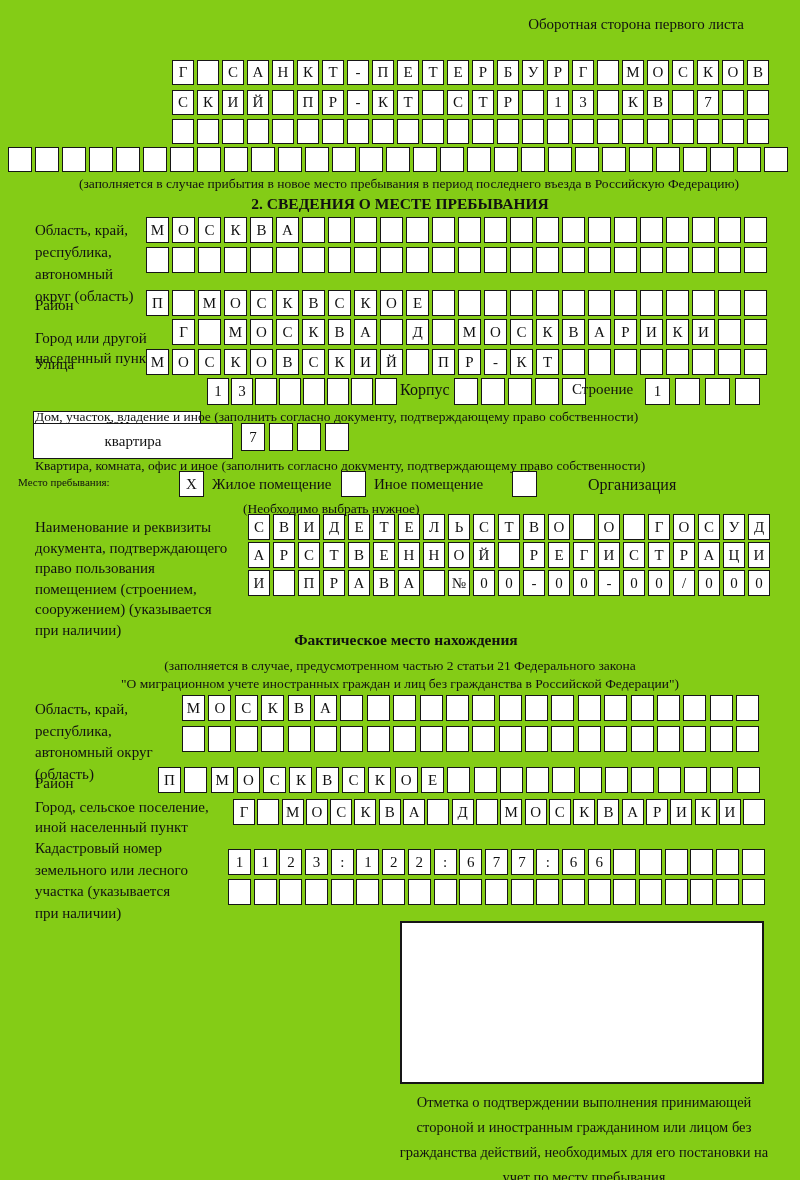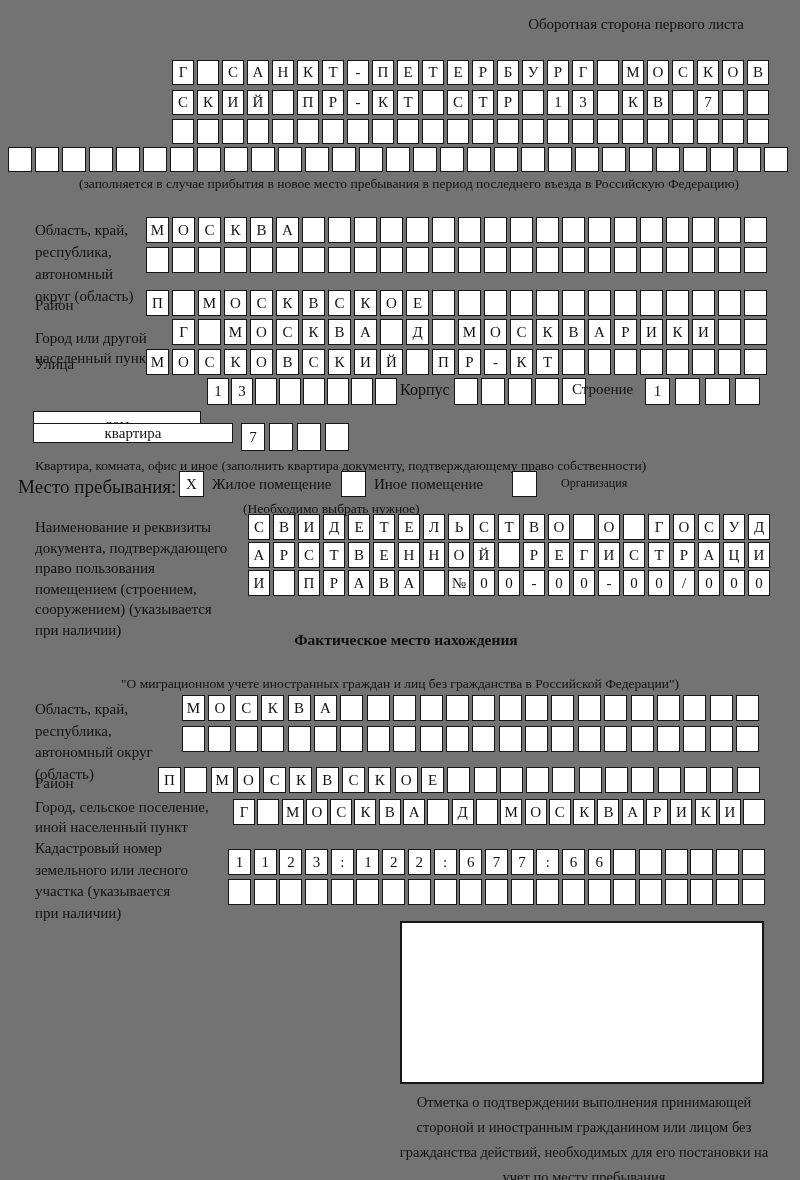--- a/index.html
+++ b/index.html
@@ -1,17 +1,17 @@
 <!DOCTYPE html>
 <html><head>
 <meta charset="utf-8">
 <style>
   html,body{margin:0;padding:0;background:#fff;}
   .page{
-    position:relative;width:800px;height:1180px;background:#737373;
+    position:relative;width:800px;height:1180px;background:#84cc16;
     font-family:"Liberation Serif","DejaVu Serif",serif;color:#111;overflow:hidden;
   }
   .abs{position:absolute;}
   .lbl{font-size:15px;line-height:24px;white-space:pre-line;}
   .small{font-size:13.5px;}
   .bold{font-weight:bold;}
   .center{left:0;right:0;text-align:center;}
   .row{position:absolute;display:flex;gap:var(--g,3px);}
   .row .cell{
     flex:none;width:var(--w,22px);height:var(--h,25px);
@@ -141,20 +141,21 @@
       <span class="cell"></span>
       <span class="cell"></span>
       <span class="cell"></span>
       <span class="cell"></span>
       <span class="cell"></span>
       <span class="cell"></span>
       <span class="cell"></span>
     </div>
   <div class="abs center small" style="top:176px;margin-left:18px;">(заполняется в случае прибытия в новое место пребывания в период последнего въезда в Российскую Федерацию)</div>
 
+  <div class="abs center bold" style="top:195px;font-size:15.5px;">2. СВЕДЕНИЯ О МЕСТЕ ПРЕБЫВАНИЯ</div>
 
   <div class="abs lbl" style="left:35px;top:219px;line-height:22px;">Область, край,
 республика,
 автономный
 округ (область)</div>
   <div class="row" style="left:146px;top:217px;--w:23px;--g:3px;--h:26px;">
       <span class="cell">М</span>
       <span class="cell">О</span>
       <span class="cell">С</span>
       <span class="cell">К</span>
@@ -311,39 +312,40 @@
       <span class="cell"></span>
       <span class="cell"></span>
     </div>
   <div class="abs" style="left:572px;top:381px;font-size:15px;">Строение</div>
   <div class="row" style="left:645px;top:378px;--w:25px;--g:5px;--h:27px;">
       <span class="cell">1</span>
       <span class="cell"></span>
       <span class="cell"></span>
       <span class="cell"></span>
     </div>
-
-  <div class="abs orect" style="left:33px;top:423px;width:200px;height:20px;">
+  <div class="abs small" style="left:35px;top:409px;">Дом, участок, владение и иное (заполнить согласно документу, подтверждающему право собственности)</div>
+
+  <div class="abs orect" style="left:33px;top:423px;width:200px;height:36px;">
     <span>квартира</span>
   </div>
   <div class="row" style="left:241px;top:423px;--w:24px;--g:4px;--h:28px;">
       <span class="cell">7</span>
       <span class="cell"></span>
       <span class="cell"></span>
       <span class="cell"></span>
     </div>
-  <div class="abs small" style="left:35px;top:458px;">Квартира, комната, офис и иное (заполнить квартира документу, подтверждающему право собственности)</div>
-
-  <div class="abs" style="left:18px;top:476px;font-size:19px;">Место пребывания:</div>
+  <div class="abs small" style="left:35px;top:458px;">Квартира, комната, офис и иное (заполнить согласно документу, подтверждающему право собственности)</div>
+
+  <div class="abs" style="left:18px;top:476px;font-size:11px;">Место пребывания:</div>
   <div class="abs cbox" style="left:179px;top:471px;">X</div>
   <div class="abs" style="left:212px;top:476px;font-size:15px;">Жилое помещение</div>
   <div class="abs cbox" style="left:341px;top:471px;"></div>
   <div class="abs" style="left:374px;top:476px;font-size:15px;">Иное помещение</div>
   <div class="abs cbox" style="left:512px;top:471px;"></div>
-  <div class="abs" style="left:561px;top:476px;font-size:12px;">Организация</div>
+  <div class="abs" style="left:588px;top:476px;font-size:16px;">Организация</div>
   <div class="abs small" style="left:243px;top:501px;">(Необходимо выбрать нужное)</div>
 
   <div class="abs lbl" style="left:35px;top:517px;width:215px;line-height:20.5px;">Наименование и реквизиты
 документа, подтверждающего
 право пользования
 помещением (строением,
 сооружением) (указывается
 при наличии)</div>
   <div class="row" style="left:248px;top:514px;--w:22px;--g:3px;--h:26px;">
       <span class="cell">С</span>
@@ -409,20 +411,21 @@
       <span class="cell">-</span>
       <span class="cell">0</span>
       <span class="cell">0</span>
       <span class="cell">/</span>
       <span class="cell">0</span>
       <span class="cell">0</span>
       <span class="cell">0</span>
     </div>
 
   <div class="abs center bold" style="top:631px;font-size:15.5px;padding-left:12px;">Фактическое место нахождения</div>
+  <div class="abs center small" style="top:658px;">(заполняется в случае, предусмотренном частью 2 статьи 21 Федерального закона</div>
   <div class="abs center small" style="top:676px;">"О миграционном учете иностранных граждан и лиц без гражданства в Российской Федерации")</div>
 
   <div class="abs lbl" style="left:35px;top:699px;line-height:21.5px;">Область, край,
 республика,
 автономный округ
 (область)</div>
   <div class="row" style="left:182px;top:695px;--w:23px;--g:3.4px;--h:26px;">
       <span class="cell">М</span>
       <span class="cell">О</span>
       <span class="cell">С</span>

